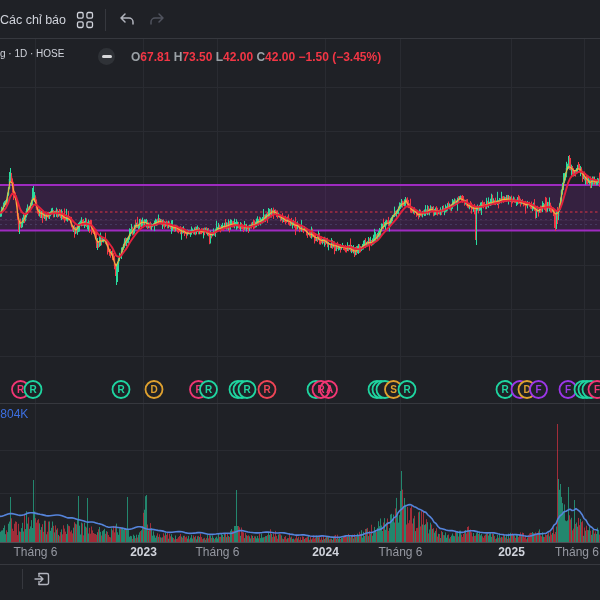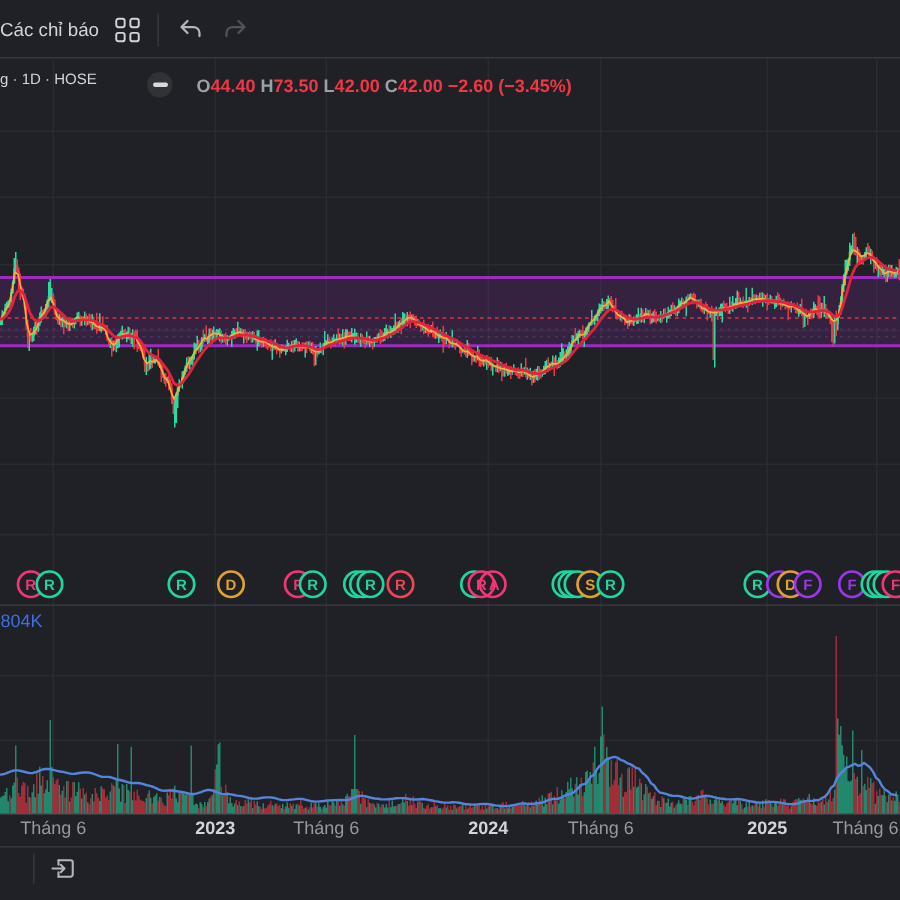--- a/index.html
+++ b/index.html
@@ -94,21 +94,21 @@
 <svg class="ov" style="left:117px;top:10px;" width="20" height="20" viewBox="0 0 20 20">
   <path d="M4,8 L8,4 M4,8 L8,12 M4,8 H12 a4,4 0 0 1 4,4 v2" fill="none" stroke="#b2b5be" stroke-width="1.5" stroke-linecap="round" stroke-linejoin="round"></path>
 </svg>
 <svg class="ov" style="left:147px;top:10px;" width="20" height="20" viewBox="0 0 20 20">
   <path d="M16,8 L12,4 M16,8 L12,12 M16,8 H8 a4,4 0 0 0 -4,4 v2" fill="none" stroke="#50535e" stroke-width="1.5" stroke-linecap="round" stroke-linejoin="round"></path>
 </svg>
 
 <div class="ov" style="left:0;top:47.5px;color:#d1d4dc;font-size:10px;">g · 1D · HOSE</div>
 <div class="ov" style="left:98px;top:48px;width:17px;height:17px;border-radius:50%;background:#2f3237;"></div>
 <div class="ov" style="left:101.5px;top:54.5px;width:10px;height:3.5px;border-radius:1.5px;background:#d8d9db;"></div>
-<div class="ov" style="left:131px;top:49.5px;font-size:12px;font-weight:bold;color:#9ba1a6;">O<span style="color:#f23645">44.40</span> H<span style="color:#f23645">73.50</span> L<span style="color:#f23645">42.00</span> C<span style="color:#f23645">42.00</span> <span style="color:#f23645">−2.60 (−3.45%)</span></div>
+<div class="ov" style="left:131px;top:49.5px;font-size:12px;font-weight:bold;color:#9ba1a6;">O<span style="color:#f23645">67.81</span> H<span style="color:#f23645">73.50</span> L<span style="color:#f23645">42.00</span> C<span style="color:#f23645">42.00</span> <span style="color:#f23645">−1.50 (−3.45%)</span></div>
 
 <div class="ov" style="left:0;top:605px;color:#ef4444;font-size:13px;">cả</div>
 <div class="ov" style="left:22px;top:569px;width:1px;height:20px;background:#36383e;"></div>
 <svg class="ov" style="left:32px;top:569px;" width="20" height="20" viewBox="0 0 20 20">
   <g fill="none" stroke="#b2b5be" stroke-width="1.4" stroke-linecap="round" stroke-linejoin="round">
     <path d="M7,4.5 H15 a1.5,1.5 0 0 1 1.5,1.5 V14 a1.5,1.5 0 0 1 -1.5,1.5 H7"></path>
     <path d="M7,4.5 V7.5 M7,12.5 V15.5"></path>
     <path d="M3,10 H11 M8.5,7.5 L11,10 L8.5,12.5"></path>
   </g>
 </svg>

